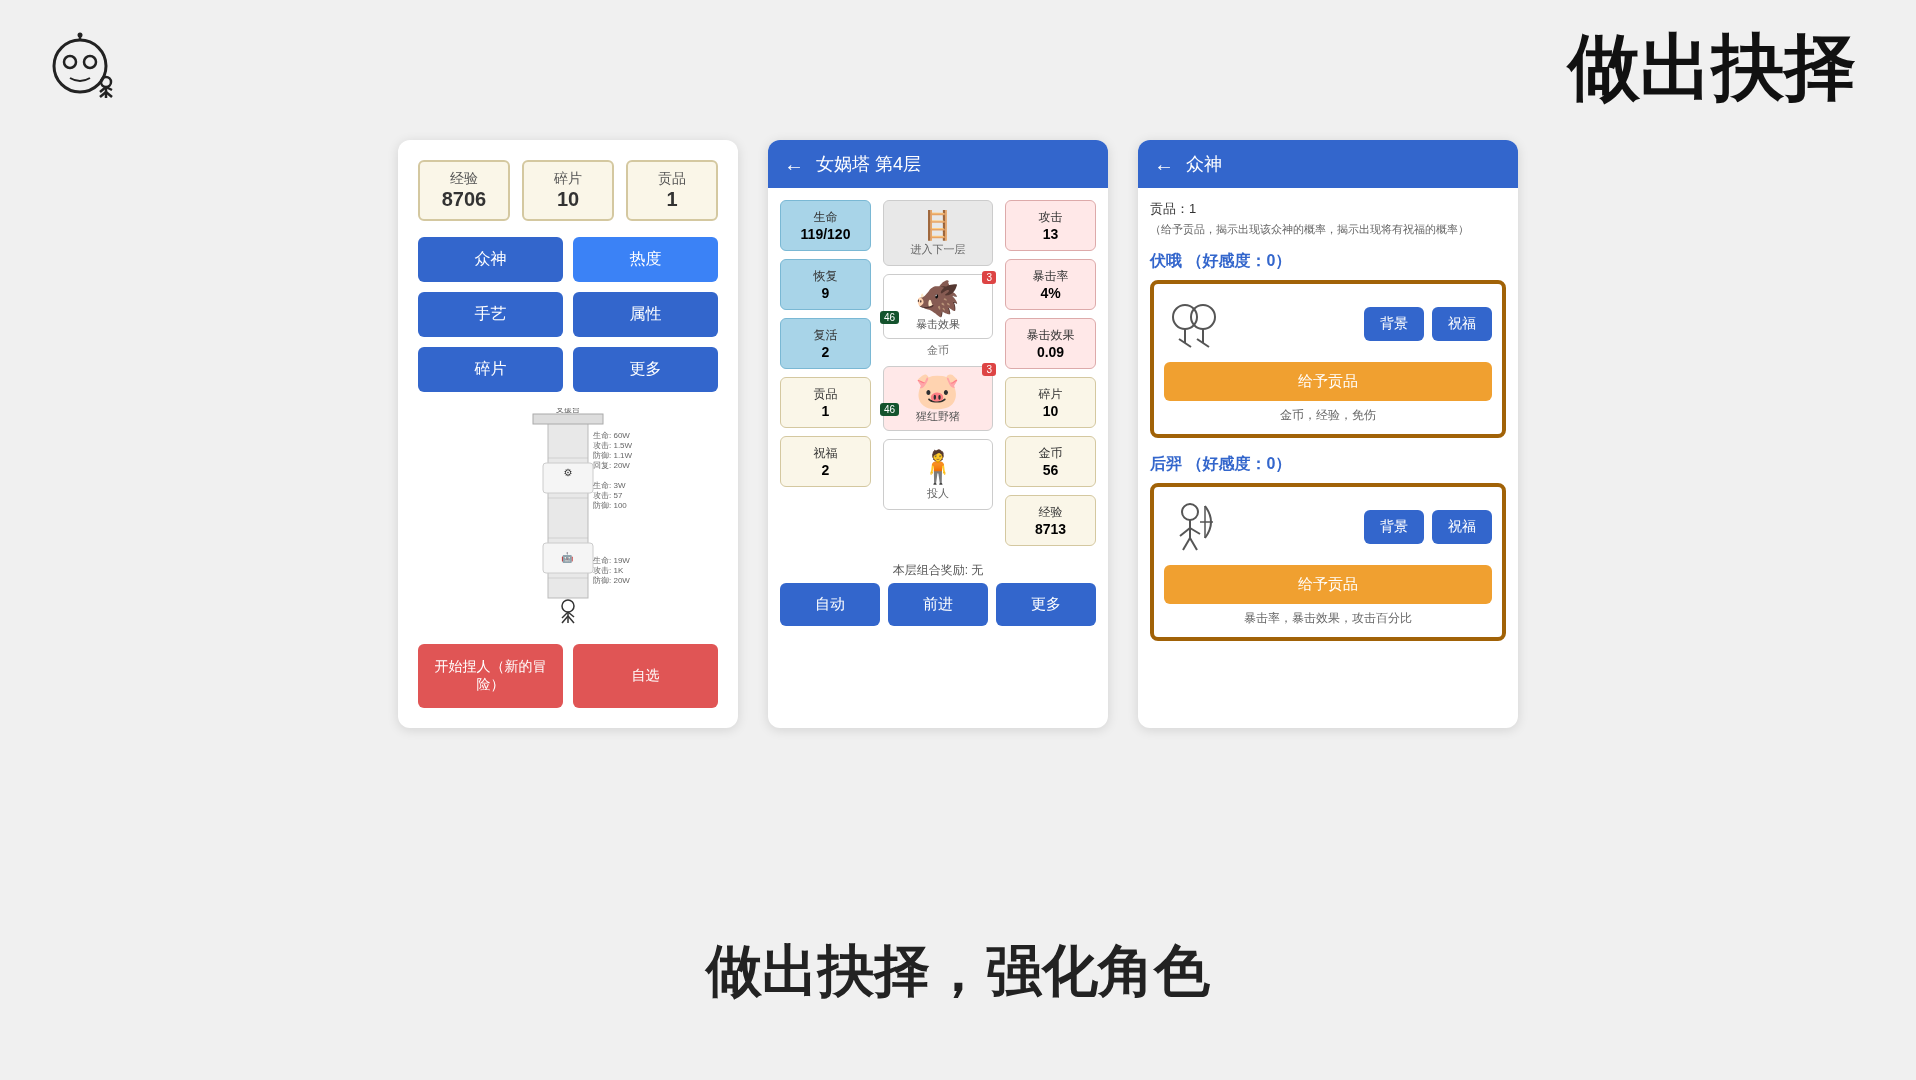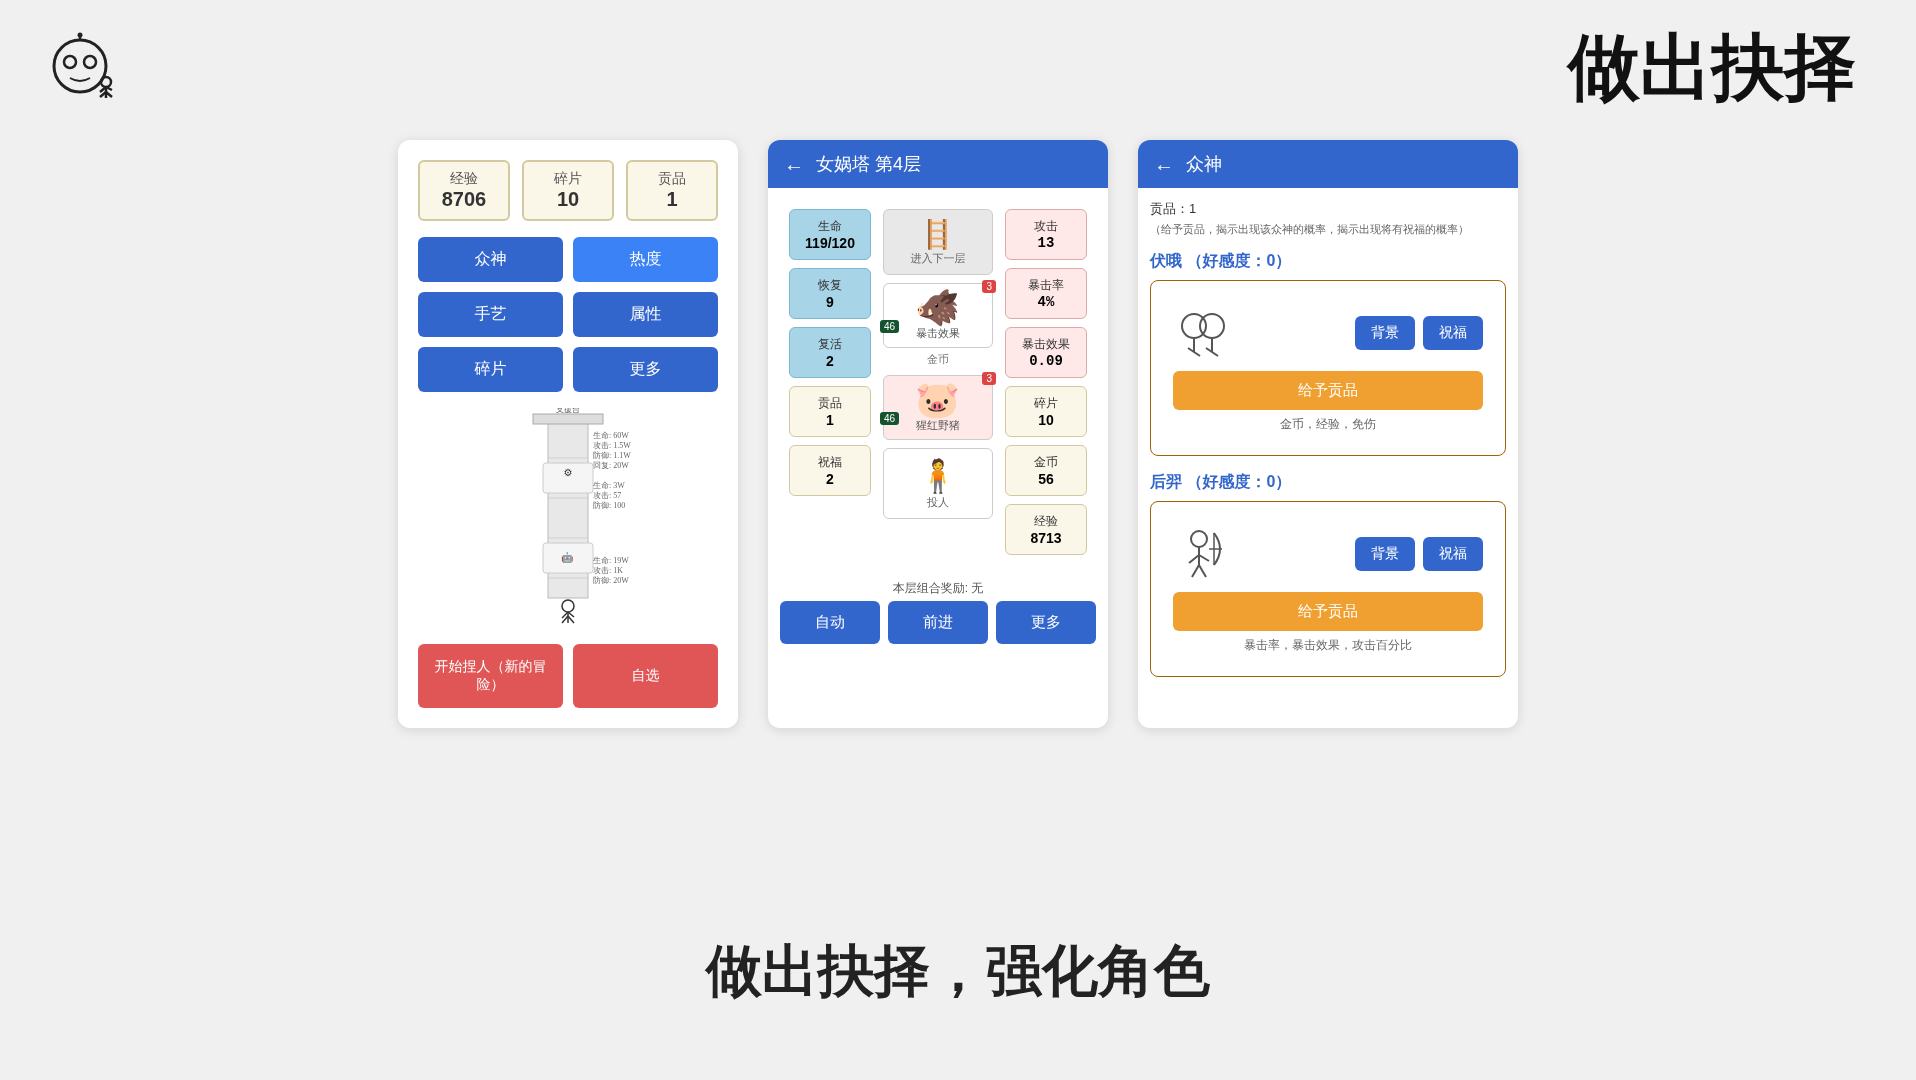--- a/index.html
+++ b/index.html
@@ -114,21 +114,20 @@
     .menu-btn.red {
       background: #3b82f6;
     }
 
     .tower-area {
       display: flex;
       justify-content: center;
       margin-bottom: 16px;
       position: relative;
       height: 220px;
-      font-family: Liberation Serif, serif;
     }
 
     .bottom-btns {
       display: grid;
       grid-template-columns: 1fr 1fr;
       gap: 10px;
     }
     .bottom-btn {
       background: #e05555;
       color: white;
@@ -152,21 +151,21 @@
       padding: 12px 16px;
       font-size: 18px;
       gap: 12px;
     }
     .panel-header .back-arrow {
       font-size: 20px;
       cursor: pointer;
     }
 
     .battle-content {
-      padding: 21px;
+      padding: 12px;
       display: flex;
       gap: 12px;
     }
 
     .stats-col {
       display: flex;
       flex-direction: column;
       gap: 8px;
       flex: 1;
     }
@@ -281,21 +280,20 @@
 
     .right-col {
       display: flex;
       flex-direction: column;
       gap: 8px;
       flex: 1;
     }
     .stat-card.pink-bg {
       background: #ffe8e8;
       border-color: #ddaaaa;
-      font-family: Liberation Mono, monospace;
     }
 
     .combo-text {
       text-align: center;
       font-size: 12px;
       color: #555;
       padding: 4px;
     }
 
     .battle-footer {
@@ -338,23 +336,23 @@
     .god-section {
       margin-bottom: 16px;
     }
     .god-title {
       color: #3366cc;
       font-size: 16px;
       font-weight: 600;
       margin-bottom: 8px;
     }
     .god-card {
-      border: 1px solid #a16207;
+      border: 4px solid #a16207;
       border-radius: 8px;
-      padding: 22px;
+      padding: 10px;
     }
     .god-top {
       display: flex;
       align-items: center;
       gap: 10px;
       margin-bottom: 8px;
     }
     .god-avatar {
       width: 60px;
       height: 60px;

